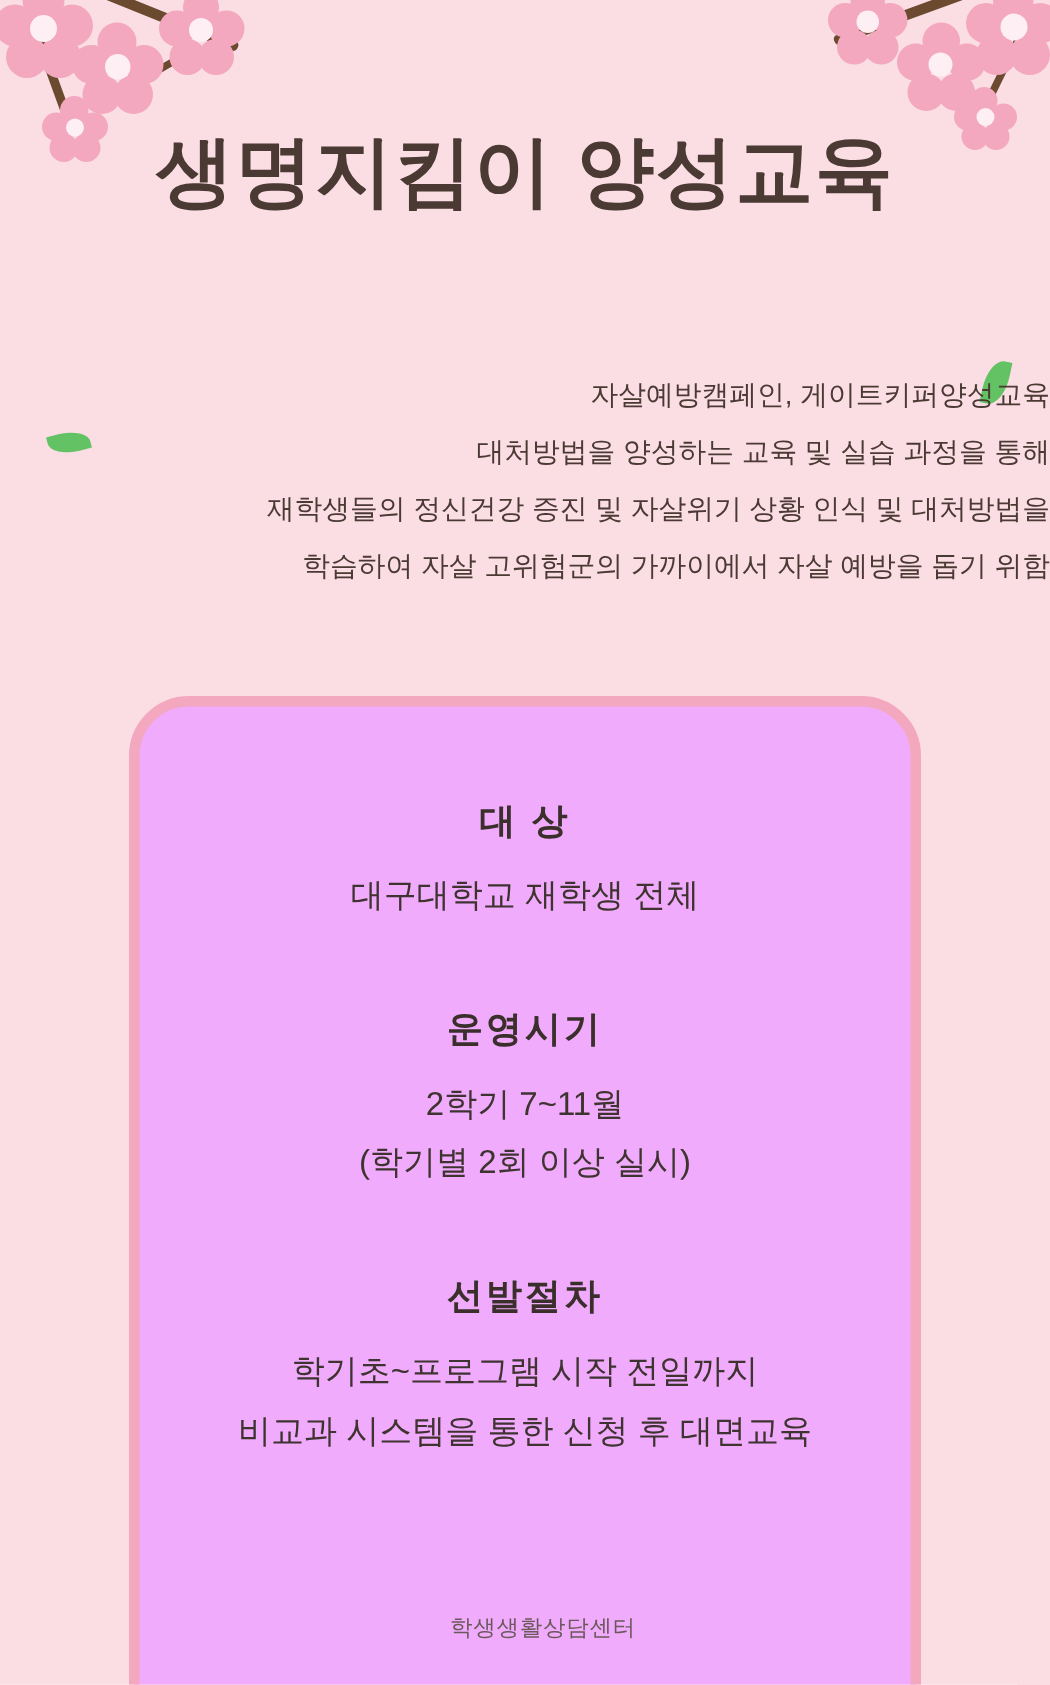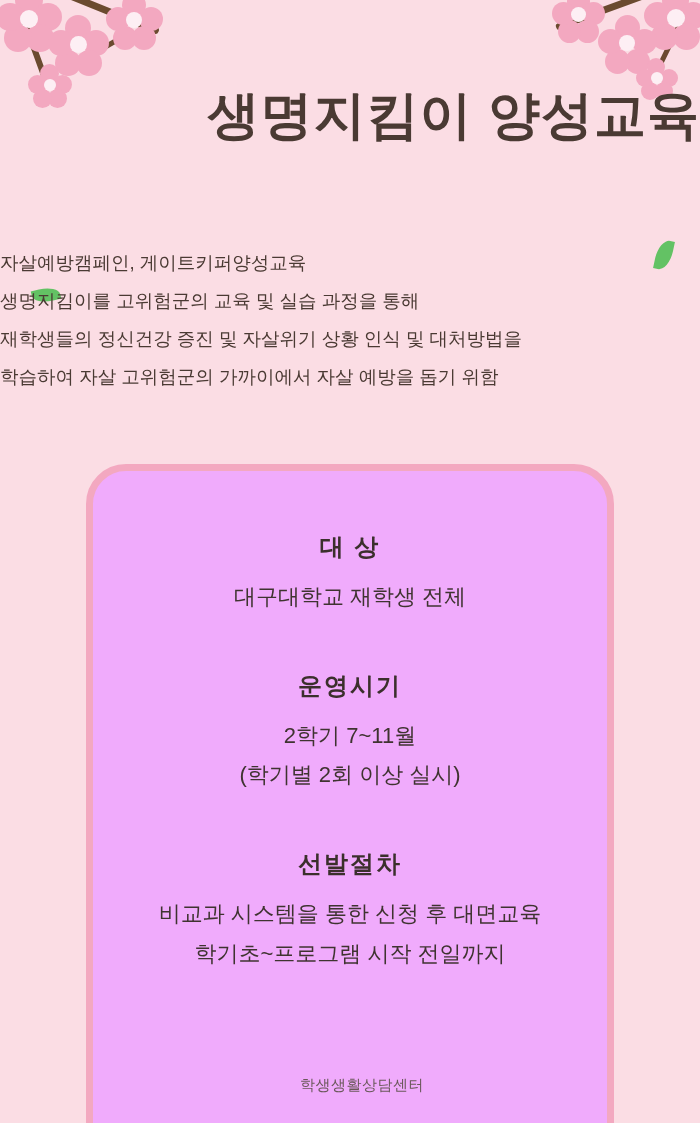--- a/index.html
+++ b/index.html
@@ -39,33 +39,33 @@
   .leaf {
     position:absolute;
     background:#63c264;
     border-radius:0 70% 0 70%;
   }
 
   
   .title {
     position:absolute;
     top:84px; left:0; width:100%;
-    text-align:right;
+    text-align:center;
     font-size:52px;
     font-weight:bold;
     color:#4a3a33;
     letter-spacing:1px;
     line-height:1.2;
   }
 
   
   .intro {
     position:absolute;
     top:244px; left:0; width:100%;
-    text-align:left;
+    text-align:right;
     font-size:18.5px;
     color:#4a3a33;
     line-height:2.06;
   }
   .intro div { white-space:nowrap; }
 
   
   .card {
     position:absolute;
     left:86px; top:464px;
@@ -190,21 +190,21 @@
     </div>
   </div>
 
   <div class="leaf" style="left:32px; top:288px; width:28px; height:14px; transform:rotate(-14deg);"></div>
   <div class="leaf" style="right:28px; top:240px; width:16px; height:30px; transform:rotate(12deg); border-radius:70% 0 70% 0;"></div>
 
   <h1 class="title">생명지킴이 양성교육</h1>
 
   <div class="intro">
     <div>자살예방캠페인, 게이트키퍼양성교육</div>
-    <div>생명지킴이를 고위험군의 교육 및 실습 과정을 통해</div>
+    <div>대처방법을 양성하는 교육 및 실습 과정을 통해</div>
     <div>재학생들의 정신건강 증진 및 자살위기 상황 인식 및 대처방법을</div>
     <div>학습하여 자살 고위험군의 가까이에서 자살 예방을 돕기 위함</div>
   </div>
 
   <div class="card">
     <div class="card-inner">
 
       <div class="sec">
         <div class="sec-title">대 상</div>
         <div class="sec-line">대구대학교 재학생 전체</div>
@@ -215,22 +215,22 @@
       <div class="sec">
         <div class="sec-title">운영시기</div>
         <div class="sec-line">2학기 7~11월</div>
         <div class="sec-line">(학기별 2회 이상 실시)</div>
       </div>
 
       <div class="gap-2"></div>
 
       <div class="sec">
         <div class="sec-title">선발절차</div>
+        <div class="sec-line">학기초~프로그램 시작 전일까지</div>
         <div class="sec-line">비교과 시스템을 통한 신청 후 대면교육</div>
-        <div class="sec-line">학기초~프로그램 시작 전일까지</div>
       </div>
 
     </div>
   </div>
 
   <div class="footer">학생생활상담센터</div>
 
 </div>
 
 </body></html>

